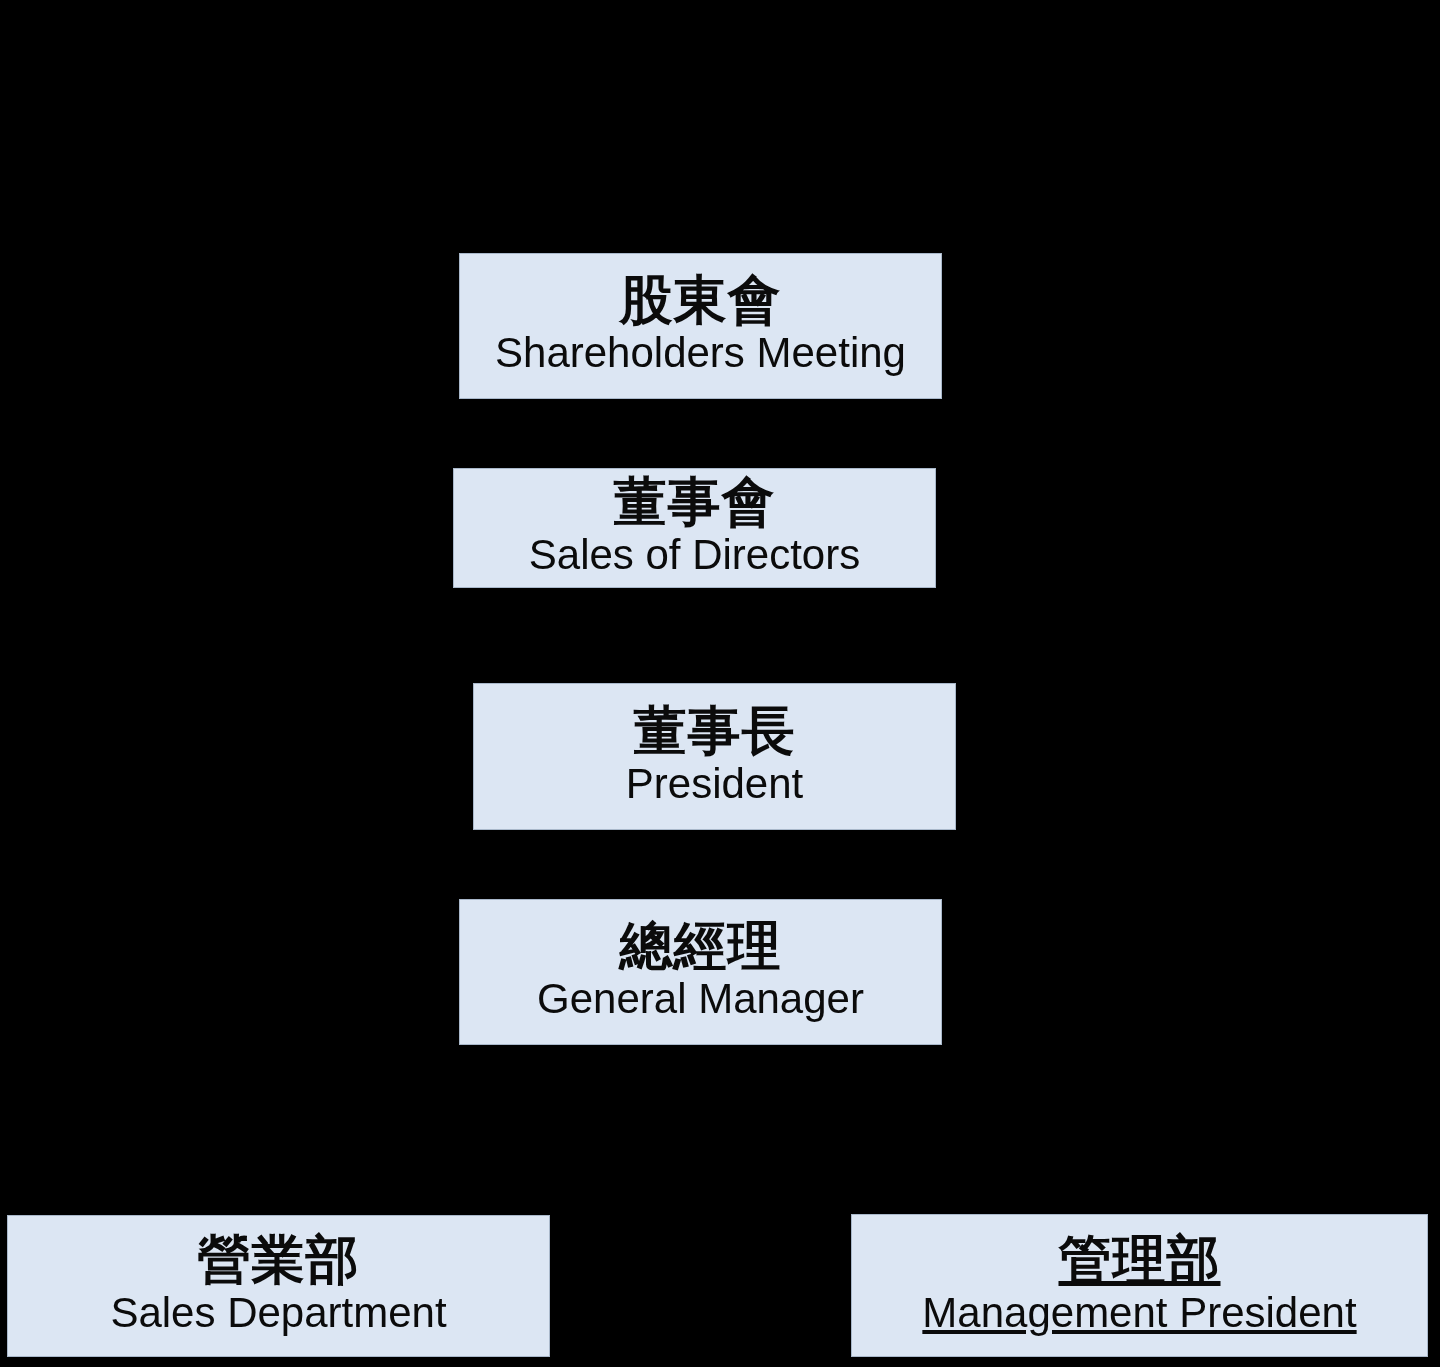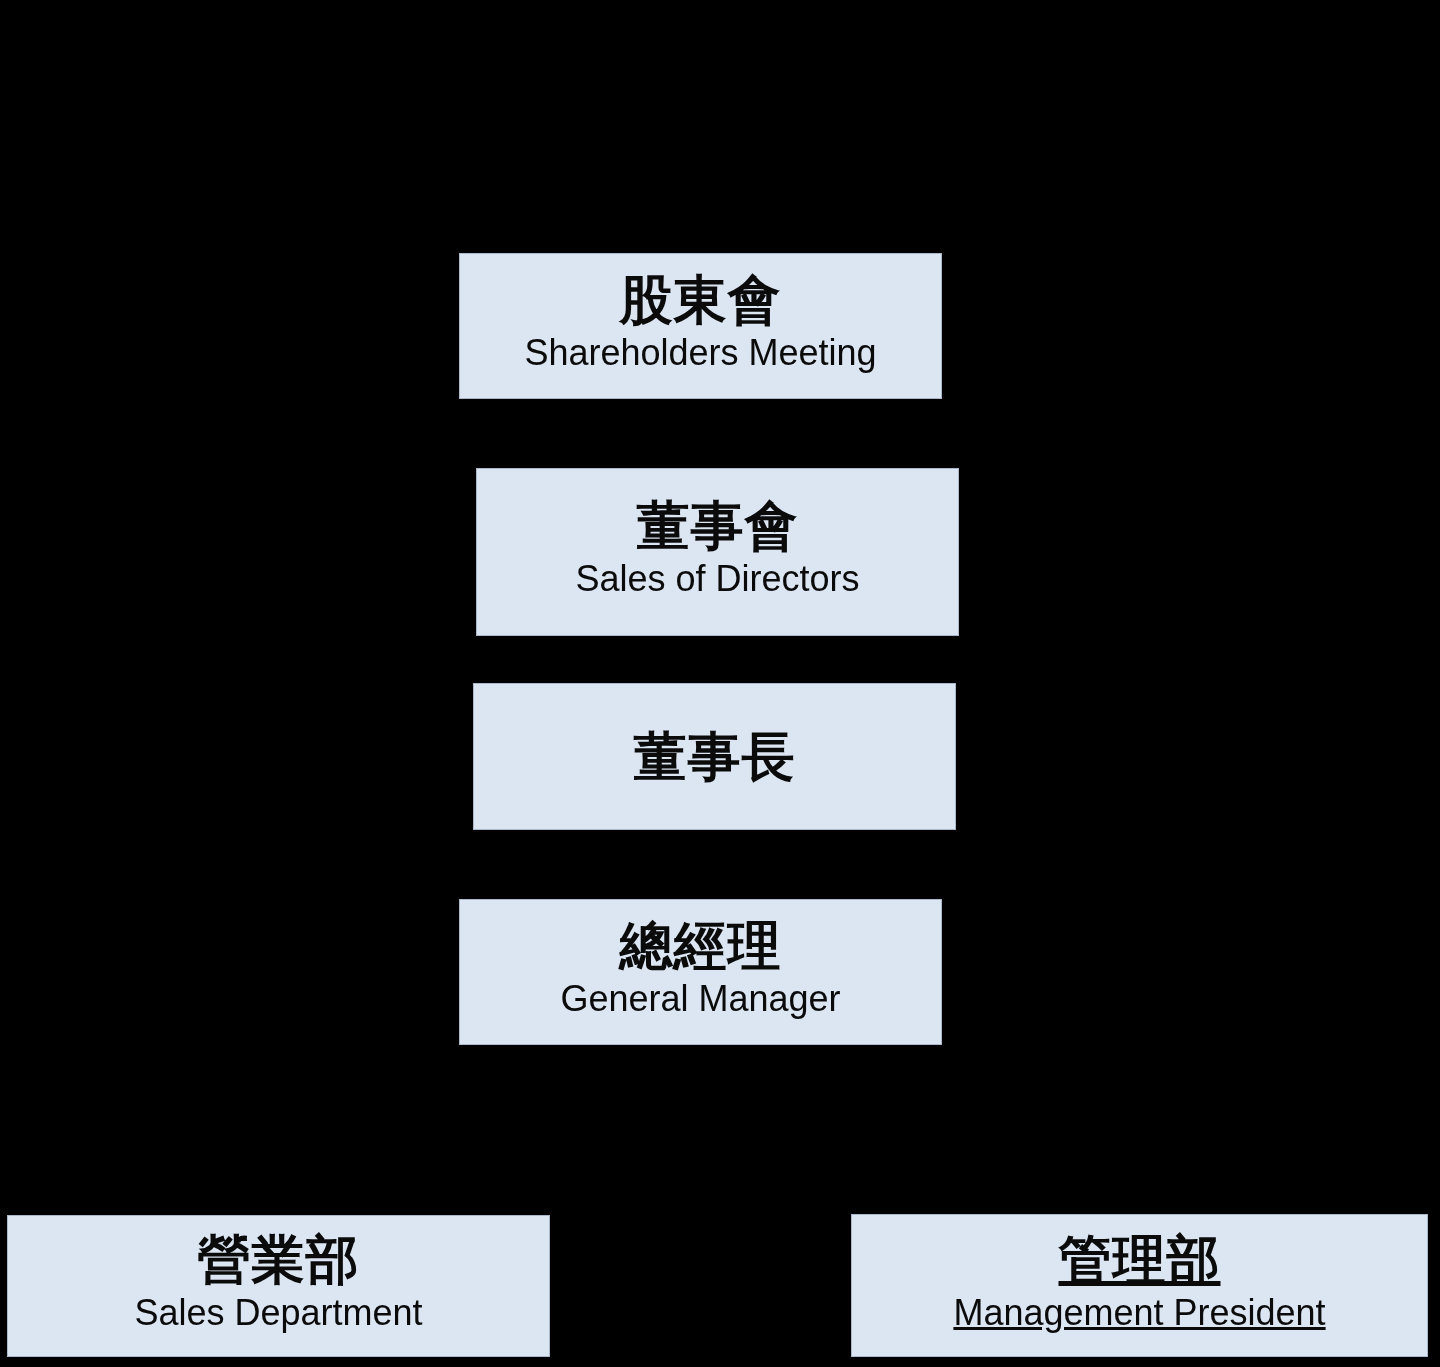--- a/index.html
+++ b/index.html
@@ -29,27 +29,27 @@
     border: 1px solid var(--border);
     color: var(--text);
   }
   .node .zh {
     font-size: 53px;
     font-weight: 700;
     line-height: 54px;
     letter-spacing: 1px;
   }
   .node .en {
-    font-size: 36px;
+    font-size: 42px;
     font-weight: 400;
     line-height: 52px;
   }
   
   #n-shareholders { left: 459px; top: 253px;  width: 483px; height: 146px; }
-  #n-board        { left: 476px; top: 468px;  width: 483px; height: 168px; }
+  #n-board        { left: 453px; top: 468px;  width: 483px; height: 120px; }
   #n-president    { left: 473px; top: 683px;  width: 483px; height: 147px; }
   #n-gm           { left: 459px; top: 899px;  width: 483px; height: 146px; }
   #n-sales        { left: 7px;   top: 1215px; width: 543px; height: 142px; }
   #n-mgmt         { left: 851px; top: 1214px; width: 577px; height: 143px; text-decoration: underline; }
 </style>
 </head>
 <body>
 
 <div class="canvas">
 
@@ -58,20 +58,21 @@
     <div class="en">Shareholders Meeting</div>
   </div>
 
   <div class="node" id="n-board">
     <div class="zh">董事會</div>
     <div class="en">Sales of Directors</div>
   </div>
 
   <div class="node" id="n-president">
     <div class="zh">董事長</div>
+    <div class="en">President</div>
   </div>
 
   <div class="node" id="n-gm">
     <div class="zh">總經理</div>
     <div class="en">General Manager</div>
   </div>
 
   <div class="node" id="n-sales">
     <div class="zh">營業部</div>
     <div class="en">Sales Department</div>

